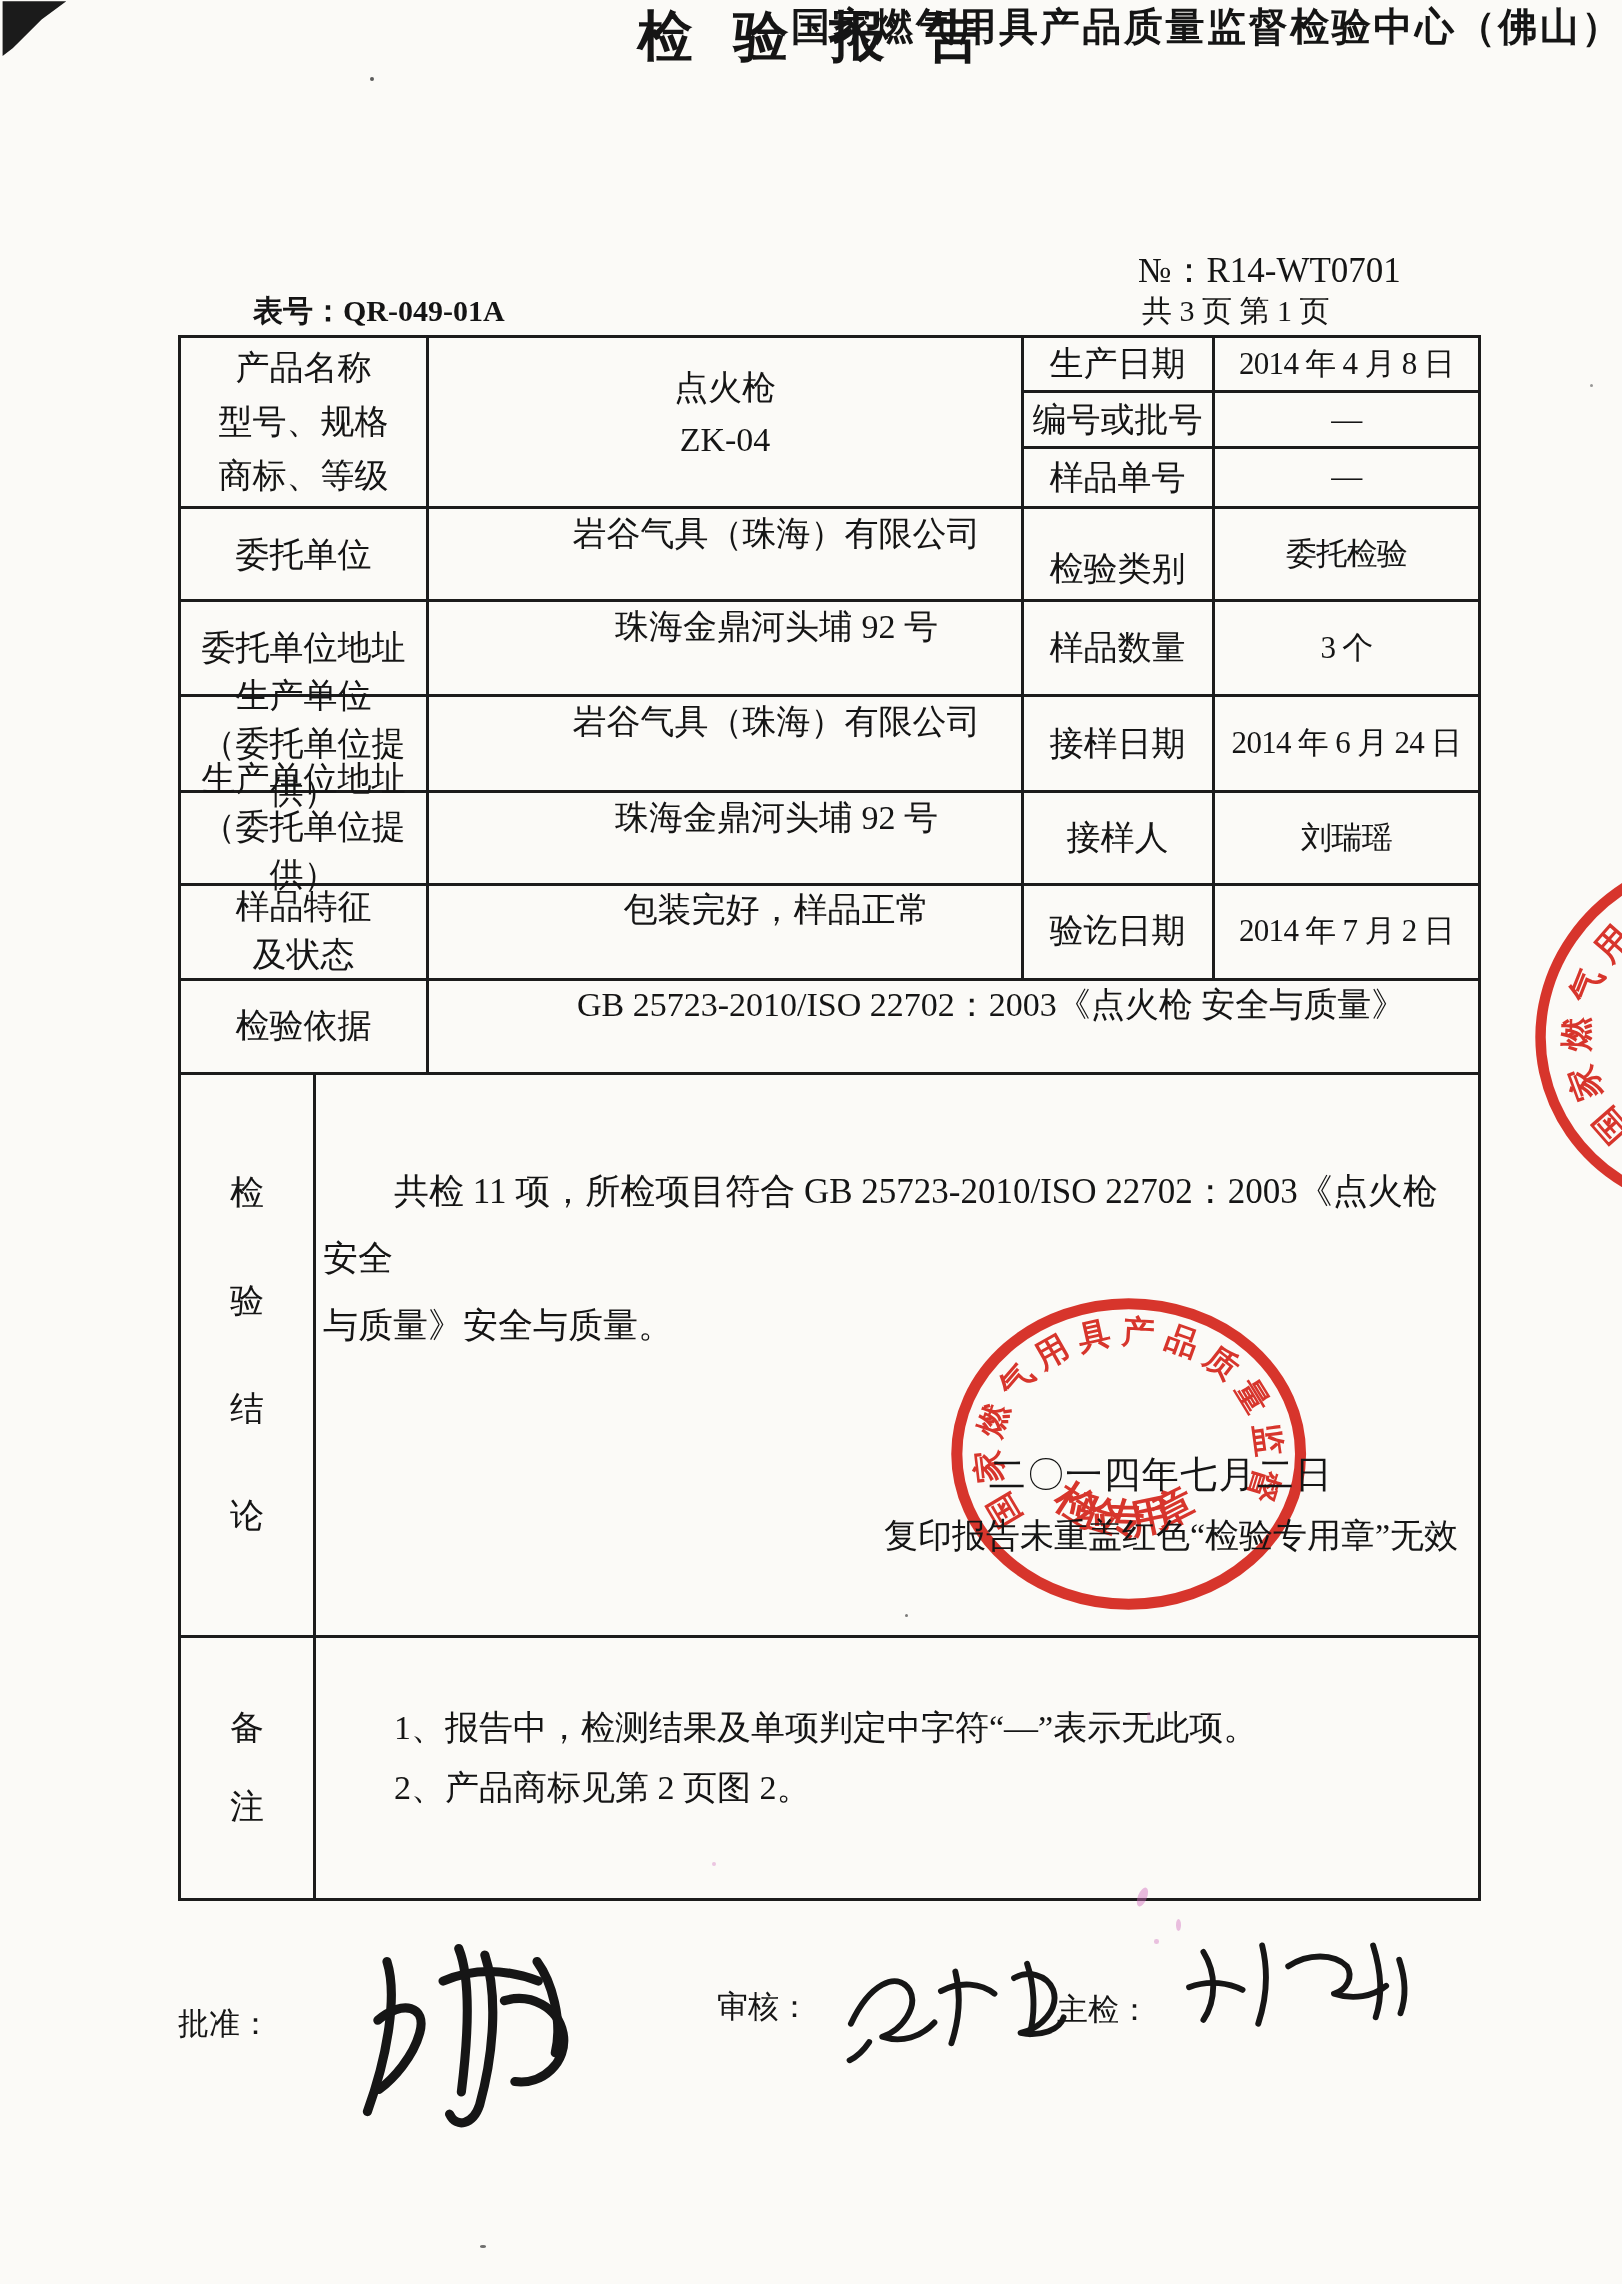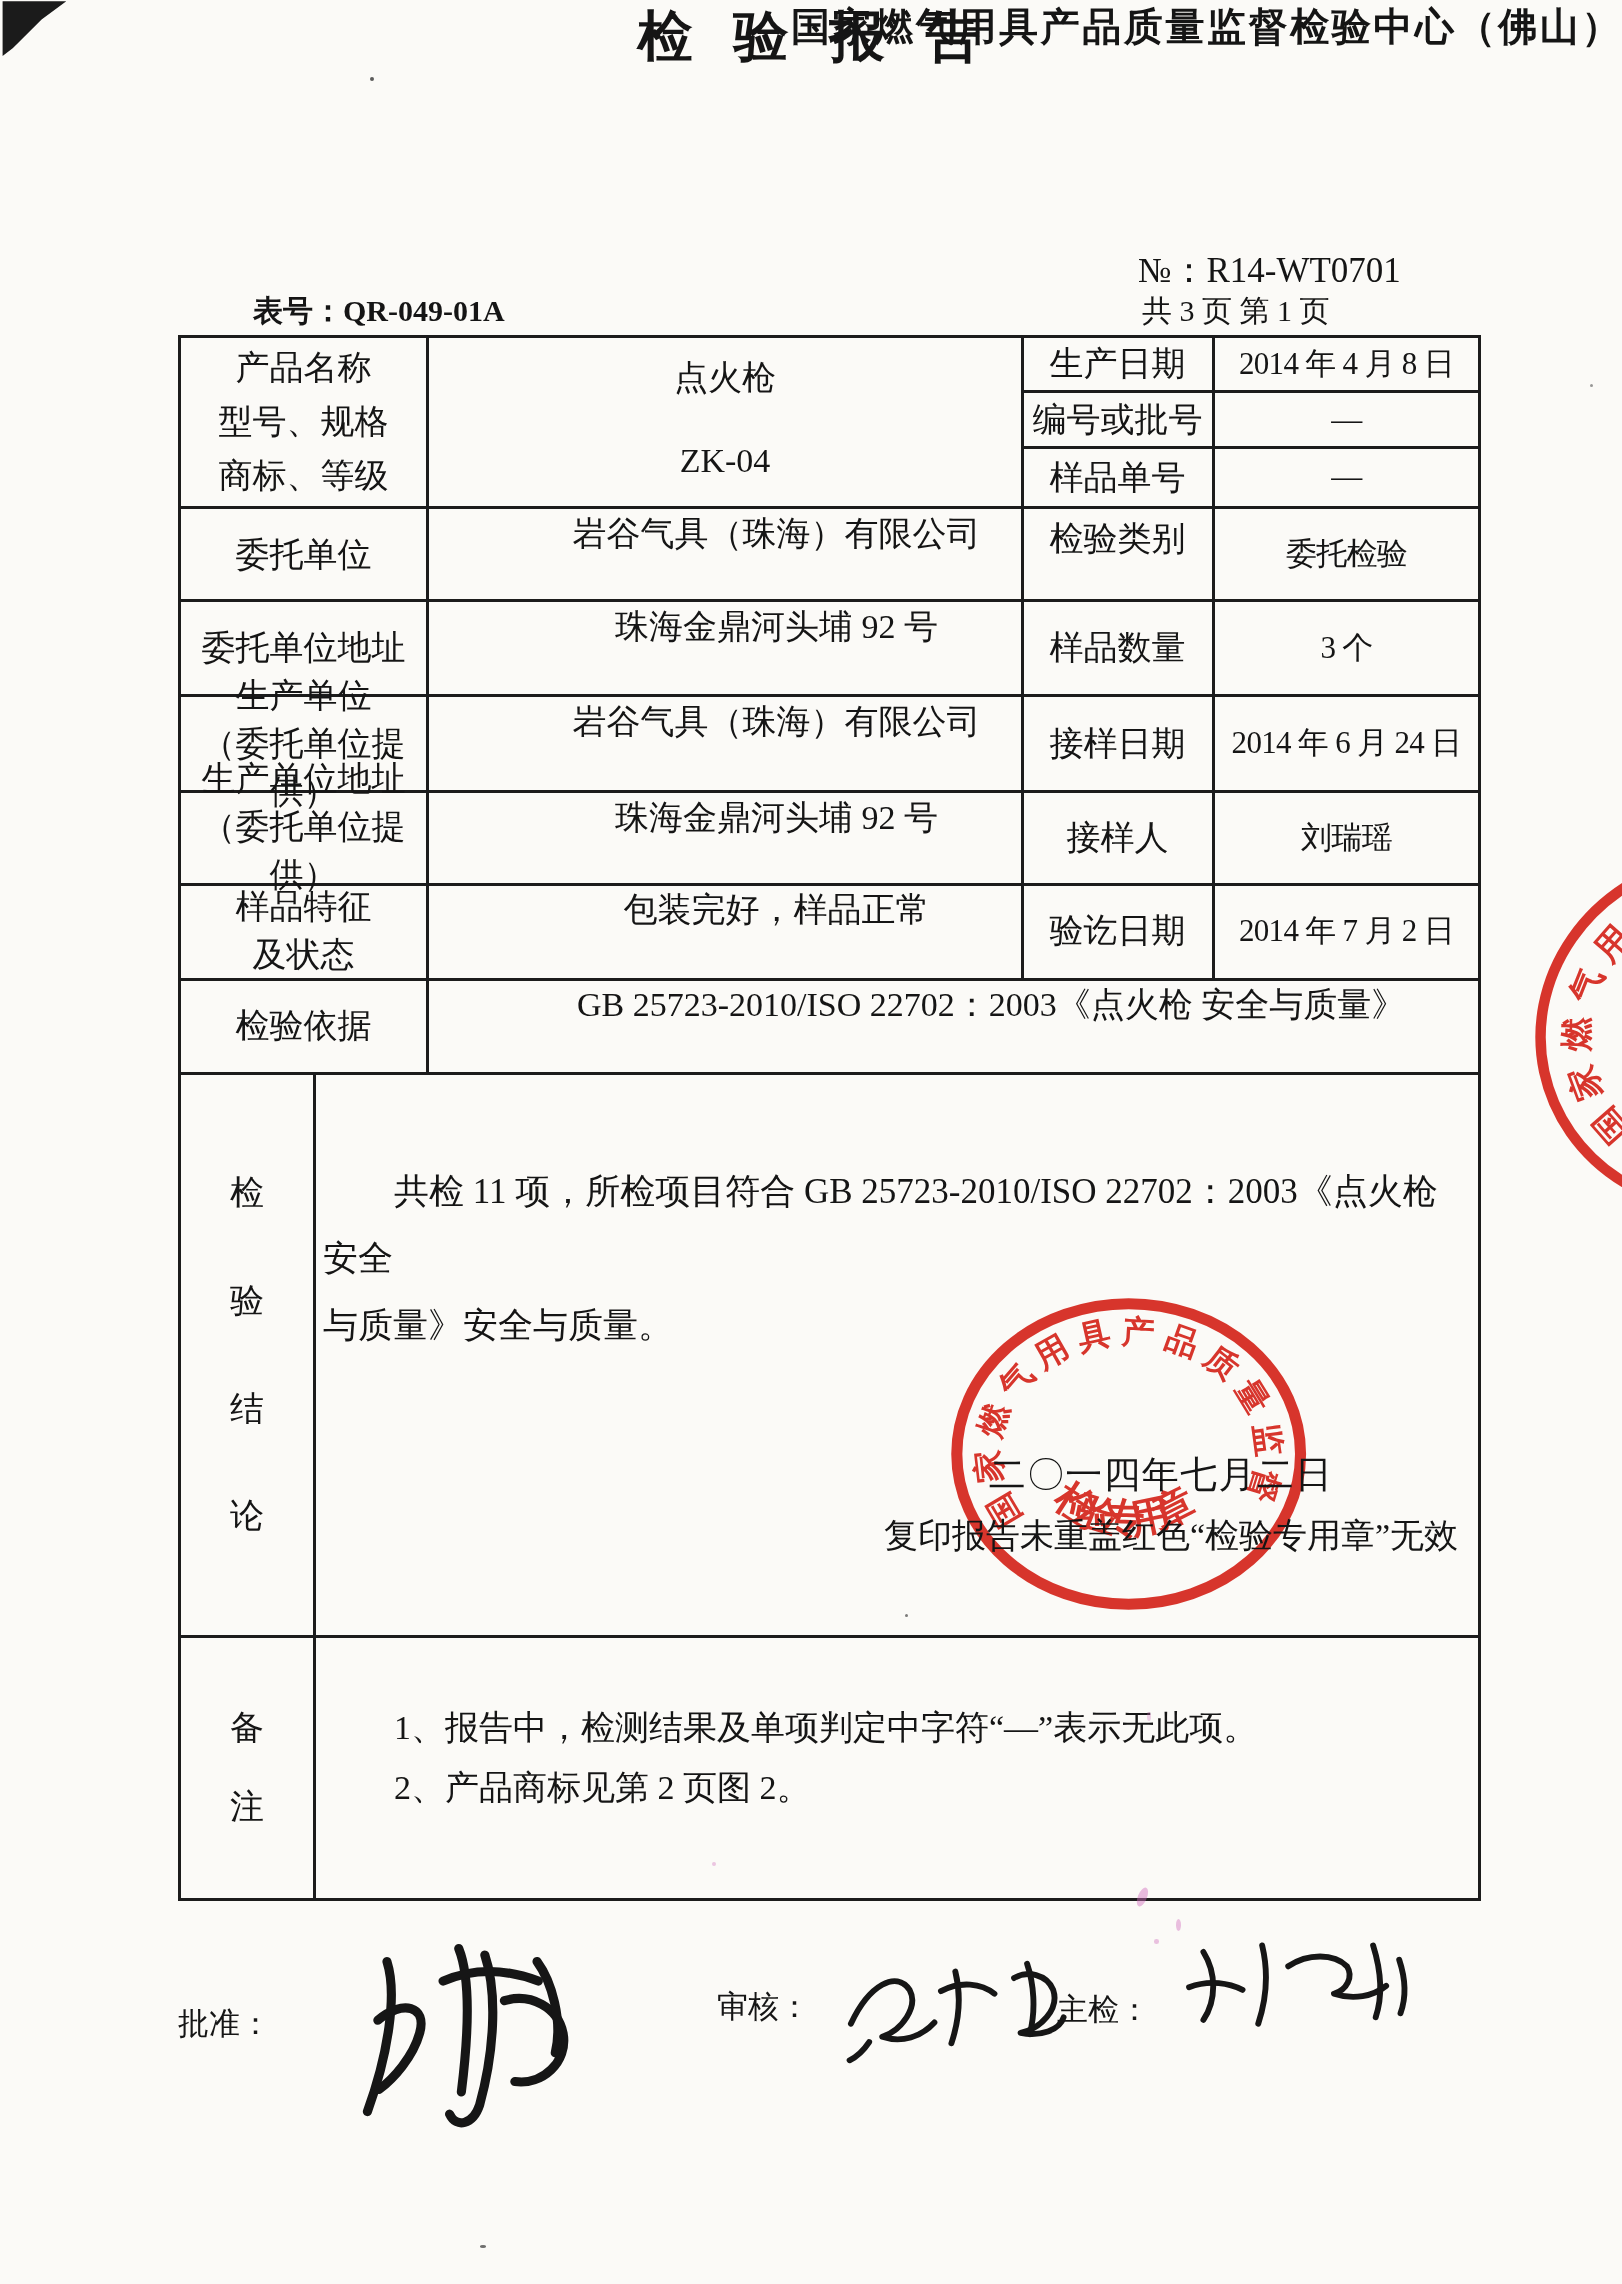--- a/index.html
+++ b/index.html
@@ -76,21 +76,21 @@
     <div class="ln" style="left:0;top:545px;width:1297px;height:2.6px"></div>
     <div class="ln" style="left:0;top:640px;width:1297px;height:2.6px"></div>
     <div class="ln" style="left:0;top:734px;width:1297px;height:2.6px"></div>
     <div class="ln" style="left:0;top:1297px;width:1297px;height:2.6px"></div>
 
     <div class="cell" style="left:0;top:0;width:245px;height:168px;line-height:54px;">
       <span>产品名称</span>
       <span>型号、规格</span>
       <span>商标、等级</span>
     </div>
-    <div class="cell" style="left:248px;top:0;width:592px;height:168px;justify-content:flex-start;padding-top:14px;line-height:52px;gap:31px;">
+    <div class="cell" style="left:248px;top:0;width:592px;height:168px;justify-content:flex-start;padding-top:24px;line-height:52px;">
       <span>点火枪</span>
       <span>ZK-04</span>
     </div>
     <div class="cell" style="left:842px;top:0;width:189px;height:52px">
         <span>生产日期</span>
       </div>
     <div class="cell rt-val" style="left:1034px;top:0;width:263px;height:52px">
         <span>2014 年 4 月 8 日</span>
       </div>
     <div class="cell" style="left:842px;top:55px;width:189px;height:54px">
@@ -105,21 +105,21 @@
     <div class="cell rt-val" style="left:1034px;top:111px;width:263px;height:57px">
         <span>—</span>
       </div>
 
     <div class="cell" style="left:0;top:171px;width:245px;height:91px">
         <span>委托单位</span>
       </div>
     <div class="cell row vleft" style="left:248px;top:171px;width:592px;height:91px;padding-left:55px">
         <span>岩谷气具（珠海）有限公司</span>
       </div>
-    <div class="cell" style="left:842px;top:155px;width:189px;height:91px">
+    <div class="cell" style="left:842px;top:185px;width:189px;height:91px">
         <span>检验类别</span>
       </div>
     <div class="cell rt-val" style="left:1034px;top:171px;width:263px;height:91px">
         <span>委托检验</span>
       </div>
 
     <div class="cell" style="left:0;top:264px;width:245px;height:92px">
         <span>委托单位地址</span>
       </div>
     <div class="cell row vleft" style="left:248px;top:264px;width:592px;height:92px;padding-left:55px">

